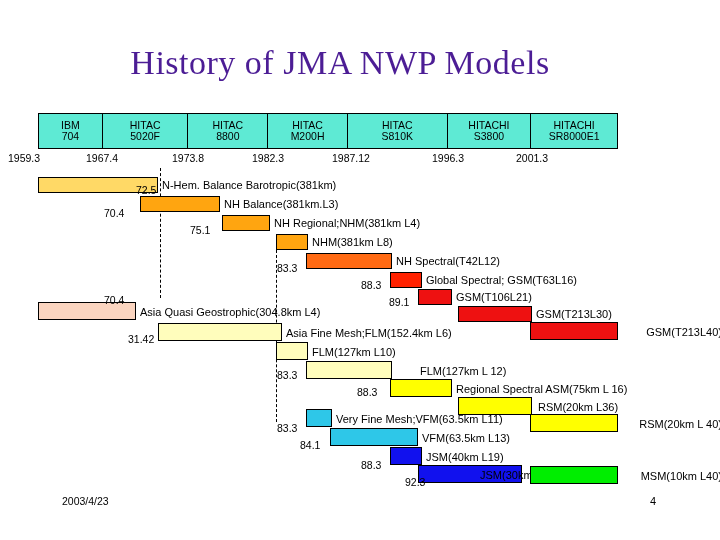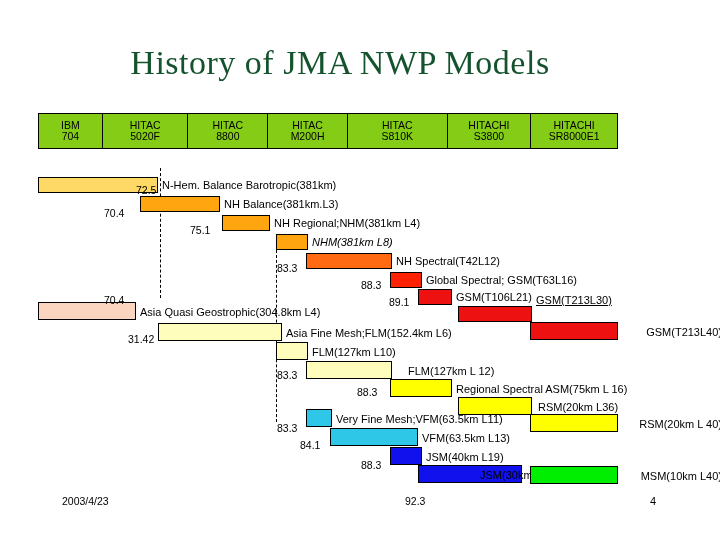--- a/index.html
+++ b/index.html
@@ -1,23 +1,23 @@
 <!DOCTYPE html>
 <html><head>
 <meta charset="utf-8">
 <style>
   html,body{margin:0;padding:0;}
   body{width:720px;height:540px;background:#ffffff;font-family:"Liberation Sans",sans-serif;position:relative;overflow:hidden;}
   #stage{position:relative;width:720px;height:540px;}
   .title{position:absolute;top:44px;left:0;width:680px;text-align:center;
-    font-family:"Liberation Serif",serif;font-size:34px;color:#14532d;letter-spacing:.5px;}
+    font-family:"Liberation Serif",serif;font-size:34px;color:#4c1d95;letter-spacing:.5px;}
   
   .hdr{position:absolute;top:113px;left:38px;width:580px;height:36px;border:1px solid #000;box-sizing:border-box;display:flex;}
   .hdr .cell{border-right:1px solid #000;box-sizing:border-box;display:flex;flex-direction:column;align-items:center;justify-content:center;
-    font-size:10.5px;line-height:11.5px;color:#000;background:#84cc16;}
+    font-size:10.5px;line-height:11.5px;color:#000;background:#5eead4;}
   .hdr .cell:last-child{border-right:none;}
   
   .axis{position:absolute;top:152px;left:0;width:720px;height:14px;}
   .axis span{position:absolute;font-size:10.5px;color:#000;white-space:nowrap;}
   
   .vline{position:absolute;border-left:1px dashed #000;}
   
   .bar{position:absolute;border:1px solid #000;box-sizing:border-box;}
   
   .lab{position:absolute;font-size:11px;color:#000;white-space:nowrap;line-height:12px;}
@@ -56,50 +56,59 @@
       <div class="cell" style="width: 84px;">
         <span>HITACHI</span>
         <span>S3800</span>
       </div>
       <div class="cell" style="width: 86px;">
         <span>HITACHI</span>
         <span>SR8000E1</span>
       </div>
     </div>
 
+  <div class="axis" id="axis">
+      <span style="left: 8px;">1959.3</span>
+      <span style="left: 86px;">1967.4</span>
+      <span style="left: 172px;">1973.8</span>
+      <span style="left: 252px;">1982.3</span>
+      <span style="left: 332px;">1987.12</span>
+      <span style="left: 432px;">1996.3</span>
+      <span style="left: 516px;">2001.3</span>
+    </div>
 
   <div id="chart">
       <div class="vline" style="left: 160px; top: 168px; height: 130px;"></div>
       <div class="vline" style="left: 276px; top: 250px; height: 172px;"></div>
       <div class="bar" style="left: 38px; top: 177px; width: 120px; height: 16px; background: rgb(255, 217, 102); border-color: rgb(0, 0, 0);"></div>
       <div class="lab" style="left: 162px; top: 179px;">N-Hem. Balance Barotropic(381km)</div>
       <div class="bar" style="left: 140px; top: 196px; width: 80px; height: 16px; background: rgb(255, 165, 16); border-color: rgb(0, 0, 0);"></div>
       <div class="lab" style="left: 224px; top: 198px;">NH Balance(381km.L3)</div>
       <div class="bar" style="left: 222px; top: 215px; width: 48px; height: 16px; background: rgb(255, 165, 16); border-color: rgb(0, 0, 0);"></div>
       <div class="lab" style="left: 274px; top: 217px;">NH Regional;NHM(381km L4)</div>
       <div class="bar" style="left: 276px; top: 234px; width: 32px; height: 16px; background: rgb(255, 165, 16); border-color: rgb(0, 0, 0);"></div>
-      <div class="lab" style="left: 312px; top: 236px; font-style: italic;">NHM(381km L8)</div>
+      <div class="lab" style="left: 312px; top: 236px;">NHM(381km L8)</div>
       <div class="bar" style="left: 306px; top: 253px; width: 86px; height: 16px; background: rgb(255, 106, 19); border-color: rgb(0, 0, 0);"></div>
       <div class="lab" style="left: 396px; top: 255px;">NH Spectral(T42L12)</div>
       <div class="bar" style="left: 390px; top: 272px; width: 32px; height: 16px; background: rgb(255, 34, 0); border-color: rgb(0, 0, 0);"></div>
       <div class="lab" style="left: 426px; top: 274px;">Global Spectral; GSM(T63L16)</div>
       <div class="bar" style="left: 418px; top: 289px; width: 34px; height: 16px; background: rgb(238, 17, 17); border-color: rgb(0, 0, 0);"></div>
       <div class="lab" style="left: 456px; top: 291px; text-align: right;">GSM(T106L21)</div>
       <div class="bar" style="left: 458px; top: 306px; width: 74px; height: 16px; background: rgb(238, 17, 17); border-color: rgb(0, 0, 0);"></div>
-      <div class="lab" style="left: 536px; top: 294px; text-decoration: underline;">GSM(T213L30)</div>
+      <div class="lab" style="left: 536px; top: 308px;">GSM(T213L30)</div>
       <div class="bar" style="left: 530px; top: 322px; width: 88px; height: 18px; background: rgb(238, 17, 17); border-color: rgb(0, 0, 0);"></div>
       <div class="lab" style="left: auto; top: 326px; right: -2px;">GSM(T213L40)</div>
       <div class="bar" style="left: 38px; top: 302px; width: 98px; height: 18px; background: rgb(251, 213, 192); border-color: rgb(0, 0, 0);"></div>
       <div class="lab" style="left: 140px; top: 306px;">Asia Quasi Geostrophic(304.8km L4)</div>
       <div class="bar" style="left: 158px; top: 323px; width: 124px; height: 18px; background: rgb(255, 253, 188); border-color: rgb(0, 0, 0);"></div>
       <div class="lab" style="left: 286px; top: 327px;">Asia Fine Mesh;FLM(152.4km L6)</div>
       <div class="bar" style="left: 276px; top: 342px; width: 32px; height: 18px; background: rgb(255, 253, 188); border-color: rgb(0, 0, 0);"></div>
       <div class="lab" style="left: 312px; top: 346px;">FLM(127km L10)</div>
       <div class="bar" style="left: 306px; top: 361px; width: 86px; height: 18px; background: rgb(255, 253, 188); border-color: rgb(0, 0, 0);"></div>
-      <div class="lab" style="left: 396px; top: 365px; padding-left: 12px;">FLM(127km L 12)</div>
+      <div class="lab" style="left: 408px; top: 365px; padding-left: 12px;">FLM(127km L 12)</div>
       <div class="bar" style="left: 390px; top: 379px; width: 62px; height: 18px; background: rgb(255, 255, 0); border-color: rgb(0, 0, 0);"></div>
       <div class="lab" style="left: 456px; top: 383px;">Regional Spectral ASM(75km L 16)</div>
       <div class="bar" style="left: 458px; top: 397px; width: 74px; height: 18px; background: rgb(255, 255, 0); border-color: rgb(0, 0, 0);"></div>
       <div class="lab" style="left: 538px; top: 401px;">RSM(20km L36)</div>
       <div class="bar" style="left: 530px; top: 414px; width: 88px; height: 18px; background: rgb(255, 255, 0); border-color: rgb(0, 0, 0);"></div>
       <div class="lab" style="left: auto; top: 418px; right: -2px;">RSM(20km L 40)</div>
       <div class="bar" style="left: 306px; top: 409px; width: 26px; height: 18px; background: rgb(46, 199, 232); border-color: rgb(0, 0, 0);"></div>
       <div class="lab" style="left: 336px; top: 413px; text-align: center;">Very Fine Mesh;VFM(63.5km L11)</div>
       <div class="bar" style="left: 330px; top: 428px; width: 88px; height: 18px; background: rgb(46, 199, 232); border-color: rgb(0, 0, 0);"></div>
       <div class="lab" style="left: 422px; top: 432px;">VFM(63.5km L13)</div>
@@ -115,18 +124,18 @@
       <div class="date" style="left: 277px; top: 262px;">83.3</div>
       <div class="date" style="left: 361px; top: 279px;">88.3</div>
       <div class="date" style="left: 389px; top: 296px;">89.1</div>
       <div class="date" style="left: 104px; top: 294px;">70.4</div>
       <div class="date" style="left: 128px; top: 333px;">31.42</div>
       <div class="date" style="left: 277px; top: 369px;">83.3</div>
       <div class="date" style="left: 357px; top: 386px;">88.3</div>
       <div class="date" style="left: 277px; top: 422px;">83.3</div>
       <div class="date" style="left: 300px; top: 439px;">84.1</div>
       <div class="date" style="left: 361px; top: 459px;">88.3</div>
-      <div class="date" style="left: 405px; top: 476px; margin-top: 19px;">92.3</div>
+      <div class="date" style="left: 405px; top: 476px;">92.3</div>
     </div>
 
   <div class="footer-date">2003/4/23</div>
   <div class="footer-num">4</div>
 </div>
 
 </body></html>

